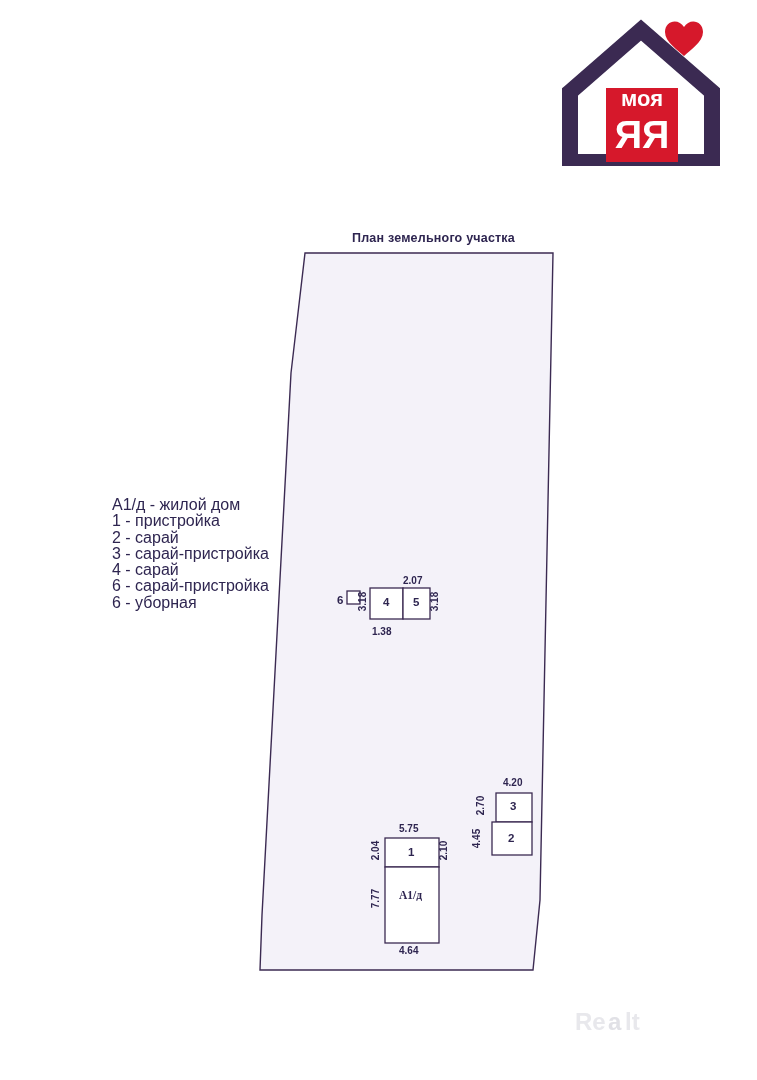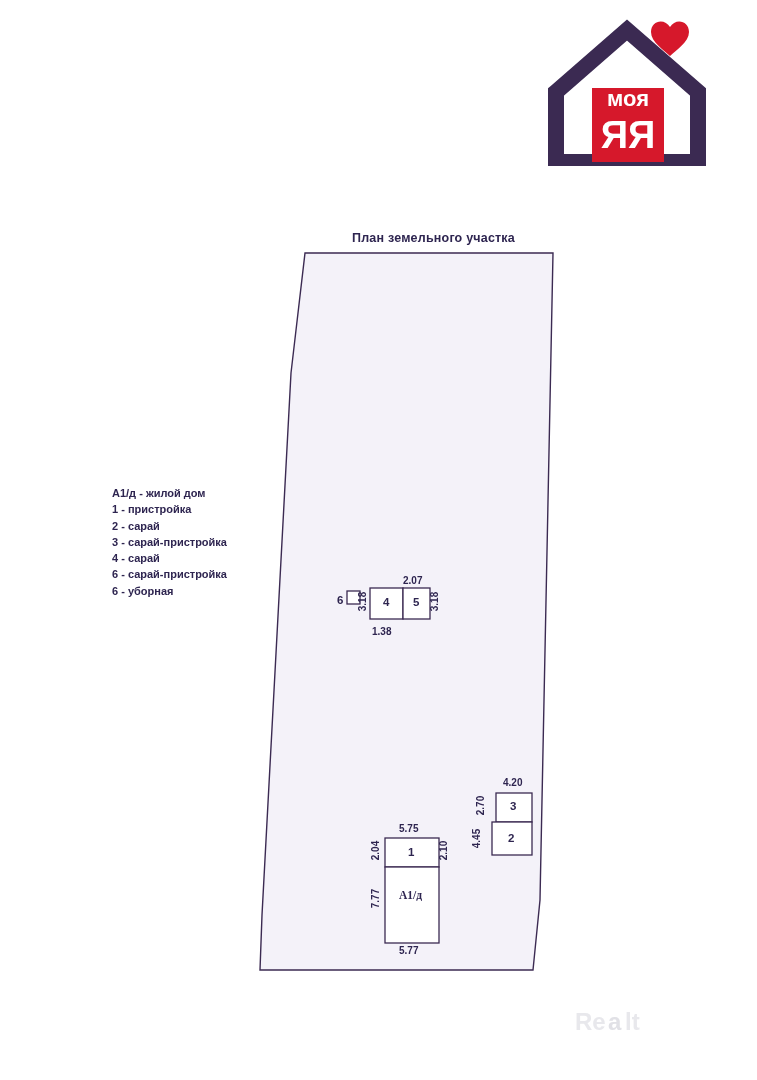--- a/index.html
+++ b/index.html
@@ -10,21 +10,21 @@
     background: #ffffff;
     font-family: "Liberation Sans", sans-serif;
     position: relative;
     overflow: hidden;
   }
 
   
   #logo {
     position: absolute;
     top: 14px;
-    left: 548px;
+    left: 562px;
     width: 158px;
     height: 152px;
     text-align: right;
   }
 
   
   #plan-title {
     position: absolute;
     top: 231px;
     left: 0;
@@ -33,24 +33,24 @@
     font-size: 12.5px;
     font-weight: bold;
     color: #2e2550;
     letter-spacing: .2px;
   }
   #plan-title-inner { margin-left: 110px; margin-top: 30px; }
 
   
   #legend {
     position: absolute;
-    top: 485px;
+    top: 497px;
     left: 112px;
-    font-size: 11px;
-    font-weight: bold;
+    font-size: 16px;
+    font-weight: normal;
     color: #2e2550;
     line-height: 16.3px;
     white-space: nowrap;
   }
 
   
   #drawing {
     position: absolute;
     top: 0; left: 0;
     width: 757px;
@@ -147,21 +147,21 @@
 <div class="dim" style="left:372px; top:626px;">1.38</div>
 
 <div class="dim" style="left:503px; top:777px;">4.20</div>
 <div class="dim vert" style="left:471px; top:800px;">2.70</div>
 <div class="dim vert" style="left:467px; top:833px;">4.45</div>
 
 <div class="dim" style="left:399px; top:823px;text-align:center;">5.75</div>
 <div class="dim vert" style="left:366px; top:845px;">2.04</div>
 <div class="dim vert" style="left:434px; top:845px;">2.10</div>
 <div class="dim vert" style="left:366px; top:893px;">7.77</div>
-<div class="dim" style="left:399px; top:945px;">5.77</div>
+<div class="dim" style="left:399px; top:945px;">4.64</div>
 
 <div id="watermark">
   <svg viewBox="0 0 150 30" width="150" height="30">
     <text x="0" y="22" font-family="Liberation Sans, sans-serif" font-size="24" font-weight="bold" fill="#e8e8ec">Re</text>
     <text x="33" y="22" font-family="Liberation Sans, sans-serif" font-size="24" font-weight="bold" fill="#e1e1e6">a</text>
     <text x="50" y="22" font-family="Liberation Sans, sans-serif" font-size="24" font-weight="bold" fill="#e8e8ec">lt</text>
   </svg>
 </div>
 
 </body></html>

